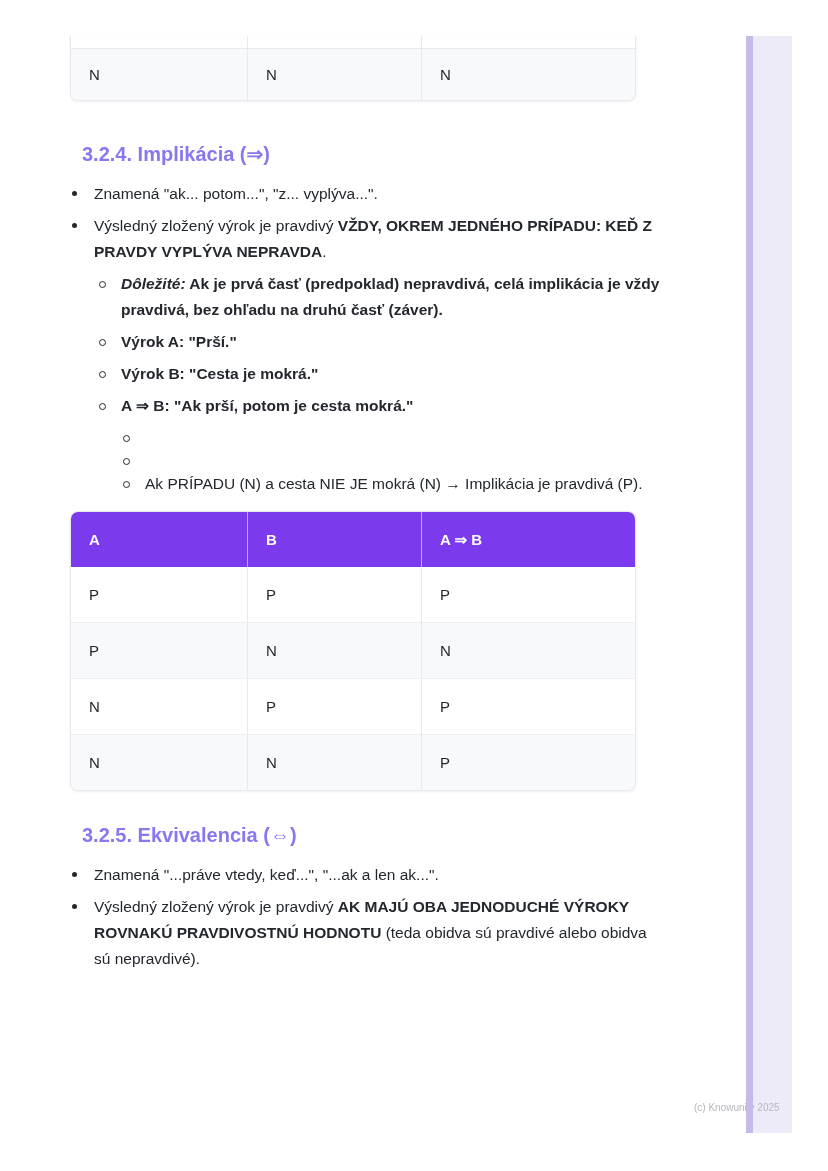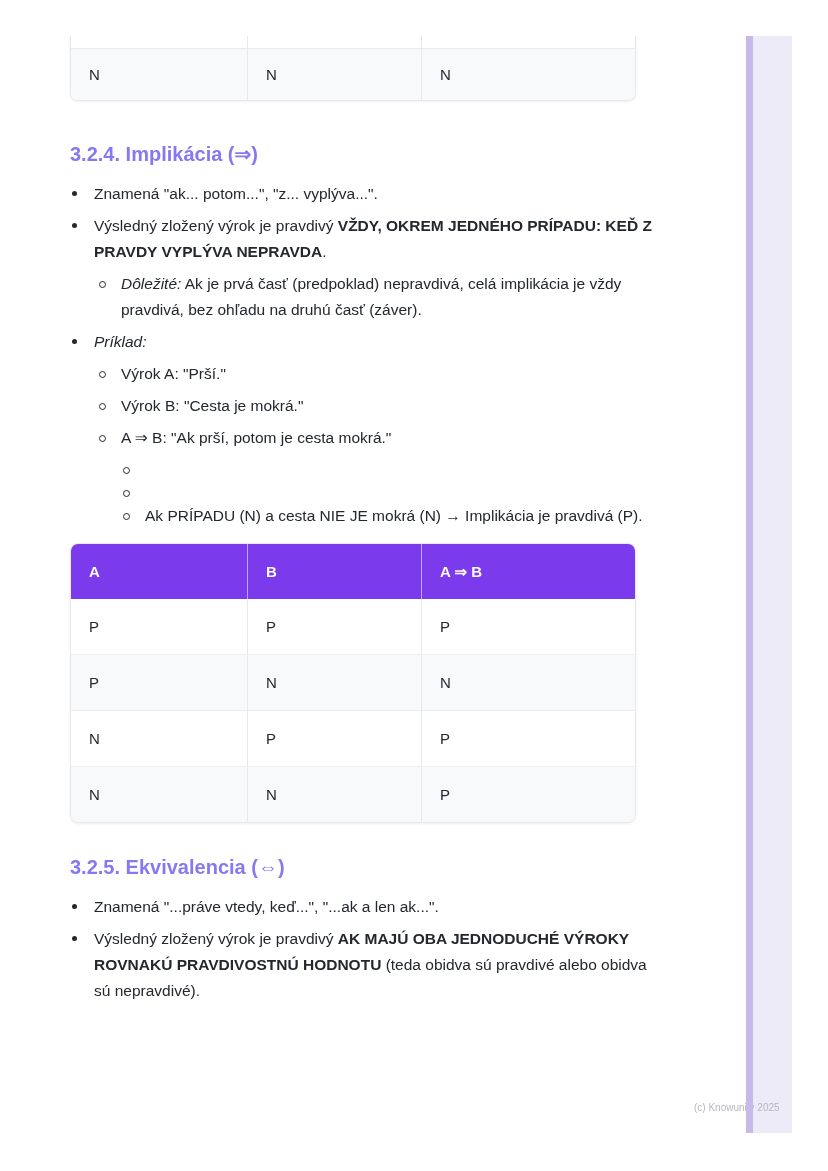--- a/index.html
+++ b/index.html
@@ -26,29 +26,29 @@
     border-right:1px solid rgba(255,255,255,.55);
   }
   tbody td{height:55px;border-bottom:1px solid #edeff3;background:#ffffff;}
   tbody tr:last-child td{border-bottom:none;}
   tbody tr:nth-child(even) td{background:#f8f9fb;}
   
   .frag-wrap tbody tr:nth-child(1) td{height:12px;background:#ffffff;border-bottom:1px solid #e7e9ee;}
   .frag-wrap tbody tr:nth-child(2) td{height:51px;background:#f8f9fb;}
 
   
-  .h2{font-size:20px;line-height:26px;font-weight:700;color:#8678f0;margin:40px 0 0 0;}
+  .h2{font-size:20px;line-height:26px;font-weight:700;color:#8678f0;margin:40px 0 0 12px;}
   .h2-2{margin-top:31px;}
 
   
   .list{margin-top:14px;}
   .li{display:flex;margin-bottom:6px;font-size:15.5px;line-height:26px;white-space:pre-wrap;}
   .li .txt{flex:1;}
   .lvl1{padding-left:2px;}
-  .lvl2{padding-left:29px;}
+  .lvl2{padding-left:29px;font-weight:bold;}
   .lvl3{padding-left:53px;}
   .marker{flex:none;width:22px;padding-top:10px;}
   .dot{display:block;width:5px;height:5px;border-radius:50%;background:#23272e;}
   .ring{display:block;width:5px;height:5px;border-radius:50%;border:1px solid #23272e;background:transparent;}
   .b{font-weight:700;}
   .i{font-style:italic;}
 
   
   .bar-light{position:absolute;left:753px;top:36px;width:39px;height:1097px;background:#edebf8;z-index:0;}
   .bar-dark{position:absolute;left:746px;top:36px;width:7px;height:1097px;background:#c6bae9;z-index:2;}
@@ -79,21 +79,20 @@
     </div>
 
     <div class="h2">3.2.4. Implikácia (⇒)</div>
 
     <div class="list">
         <div class="li lvl1"><span class="marker"><span class="dot"></span></span><span class="txt"><span>Znamená "ak... potom...", "z... vyplýva...".</span></span></div>
         <div class="li lvl1"><span class="marker"><span class="dot"></span></span><span class="txt"><span>Výsledný zložený výrok je pravdivý </span><span class="b">VŽDY, OKREM JEDNÉHO PRÍPADU: KEĎ Z
 PRAVDY VYPLÝVA NEPRAVDA</span><span>.</span></span></div>
         <div class="li lvl2"><span class="marker"><span class="ring"></span></span><span class="txt"><span class="i">Dôležité:</span><span> Ak je prvá časť (predpoklad) nepravdivá, celá implikácia je vždy
 pravdivá, bez ohľadu na druhú časť (záver).</span></span></div>
-        <div class="li lvl1"><span class="marker"><span class="dot"></span></span><span class="txt"><span class="i">Príklad:</span></span></div>
         <div class="li lvl2"><span class="marker"><span class="ring"></span></span><span class="txt"><span>Výrok A: "Prší."</span></span></div>
         <div class="li lvl2"><span class="marker"><span class="ring"></span></span><span class="txt"><span>Výrok B: "Cesta je mokrá."</span></span></div>
         <div class="li lvl2"><span class="marker"><span class="ring"></span></span><span class="txt"><span>A ⇒ B: "Ak prší, potom je cesta mokrá."</span></span></div>
         <div class="li lvl3"><span class="marker"><span class="ring"></span></span></div>
         <div class="li lvl3"><span class="marker"><span class="ring"></span></span></div>
         <div class="li lvl3"><span class="marker"><span class="ring"></span></span><span class="txt"><span>Ak PRÍPADU (N) a cesta NIE JE mokrá (N) → Implikácia je pravdivá (P).</span></span></div>
       </div>
 
     <div class="tbl-wrap" style="margin-top:14px;">
       <table>

